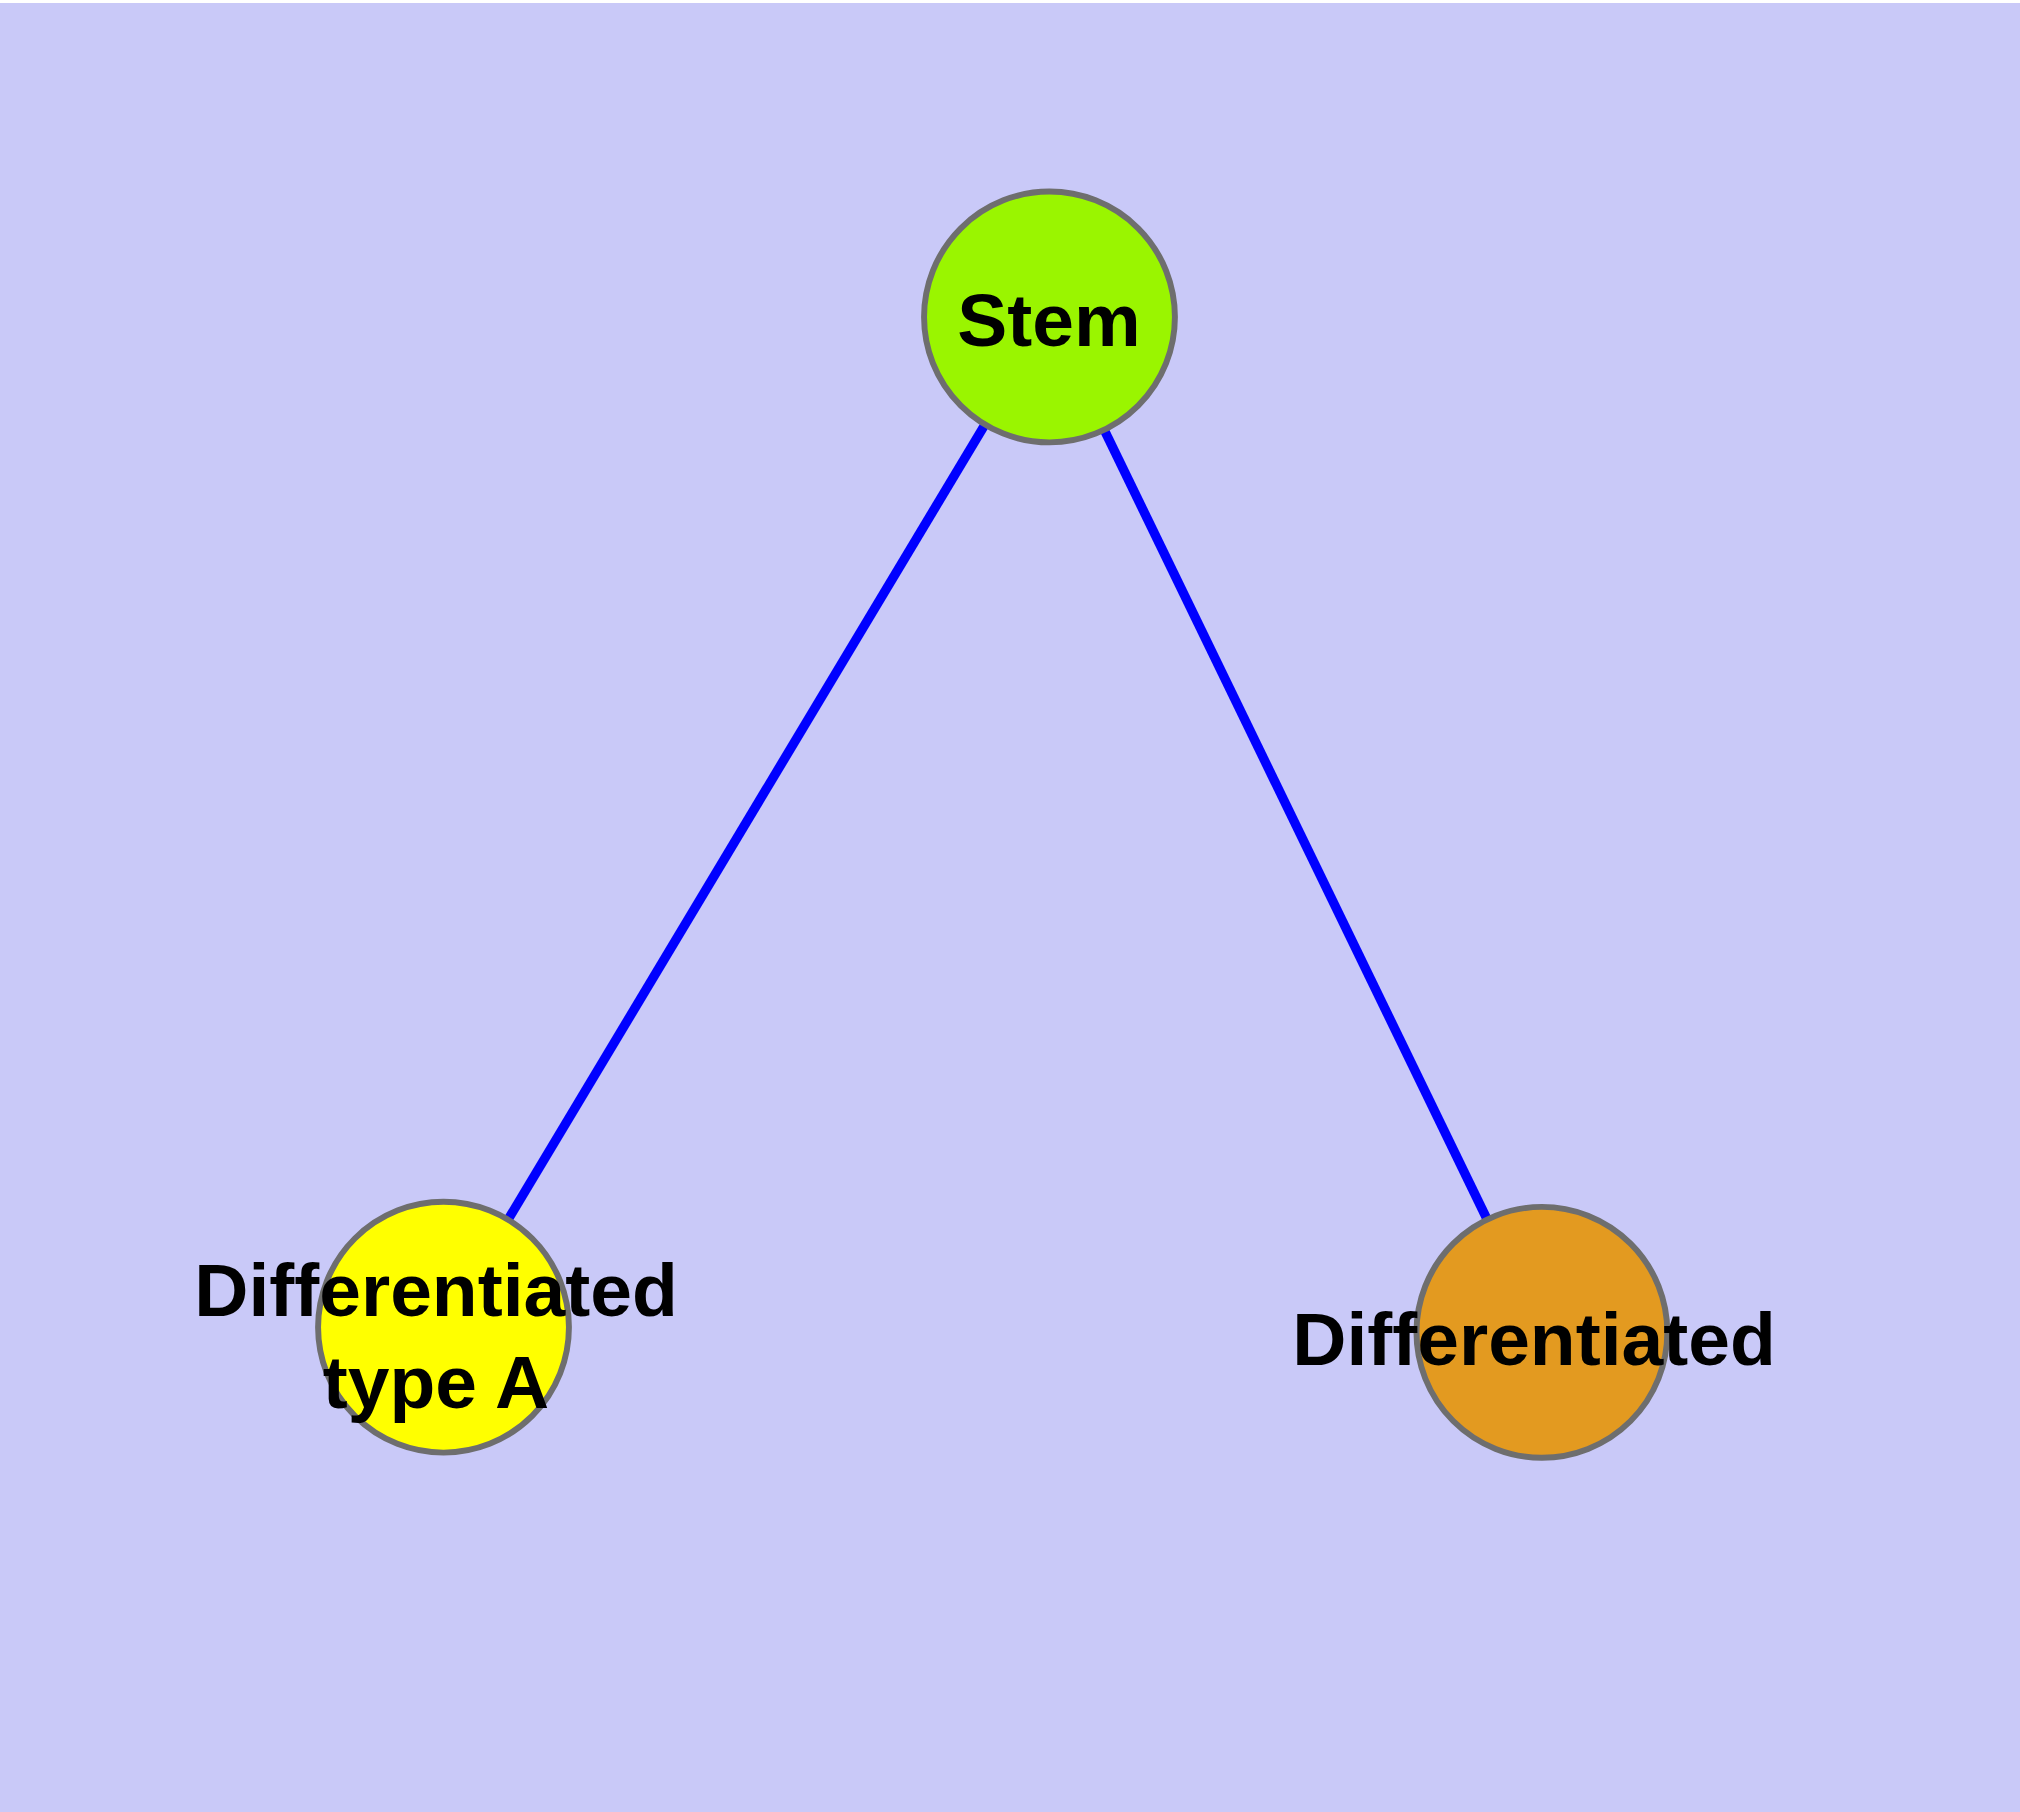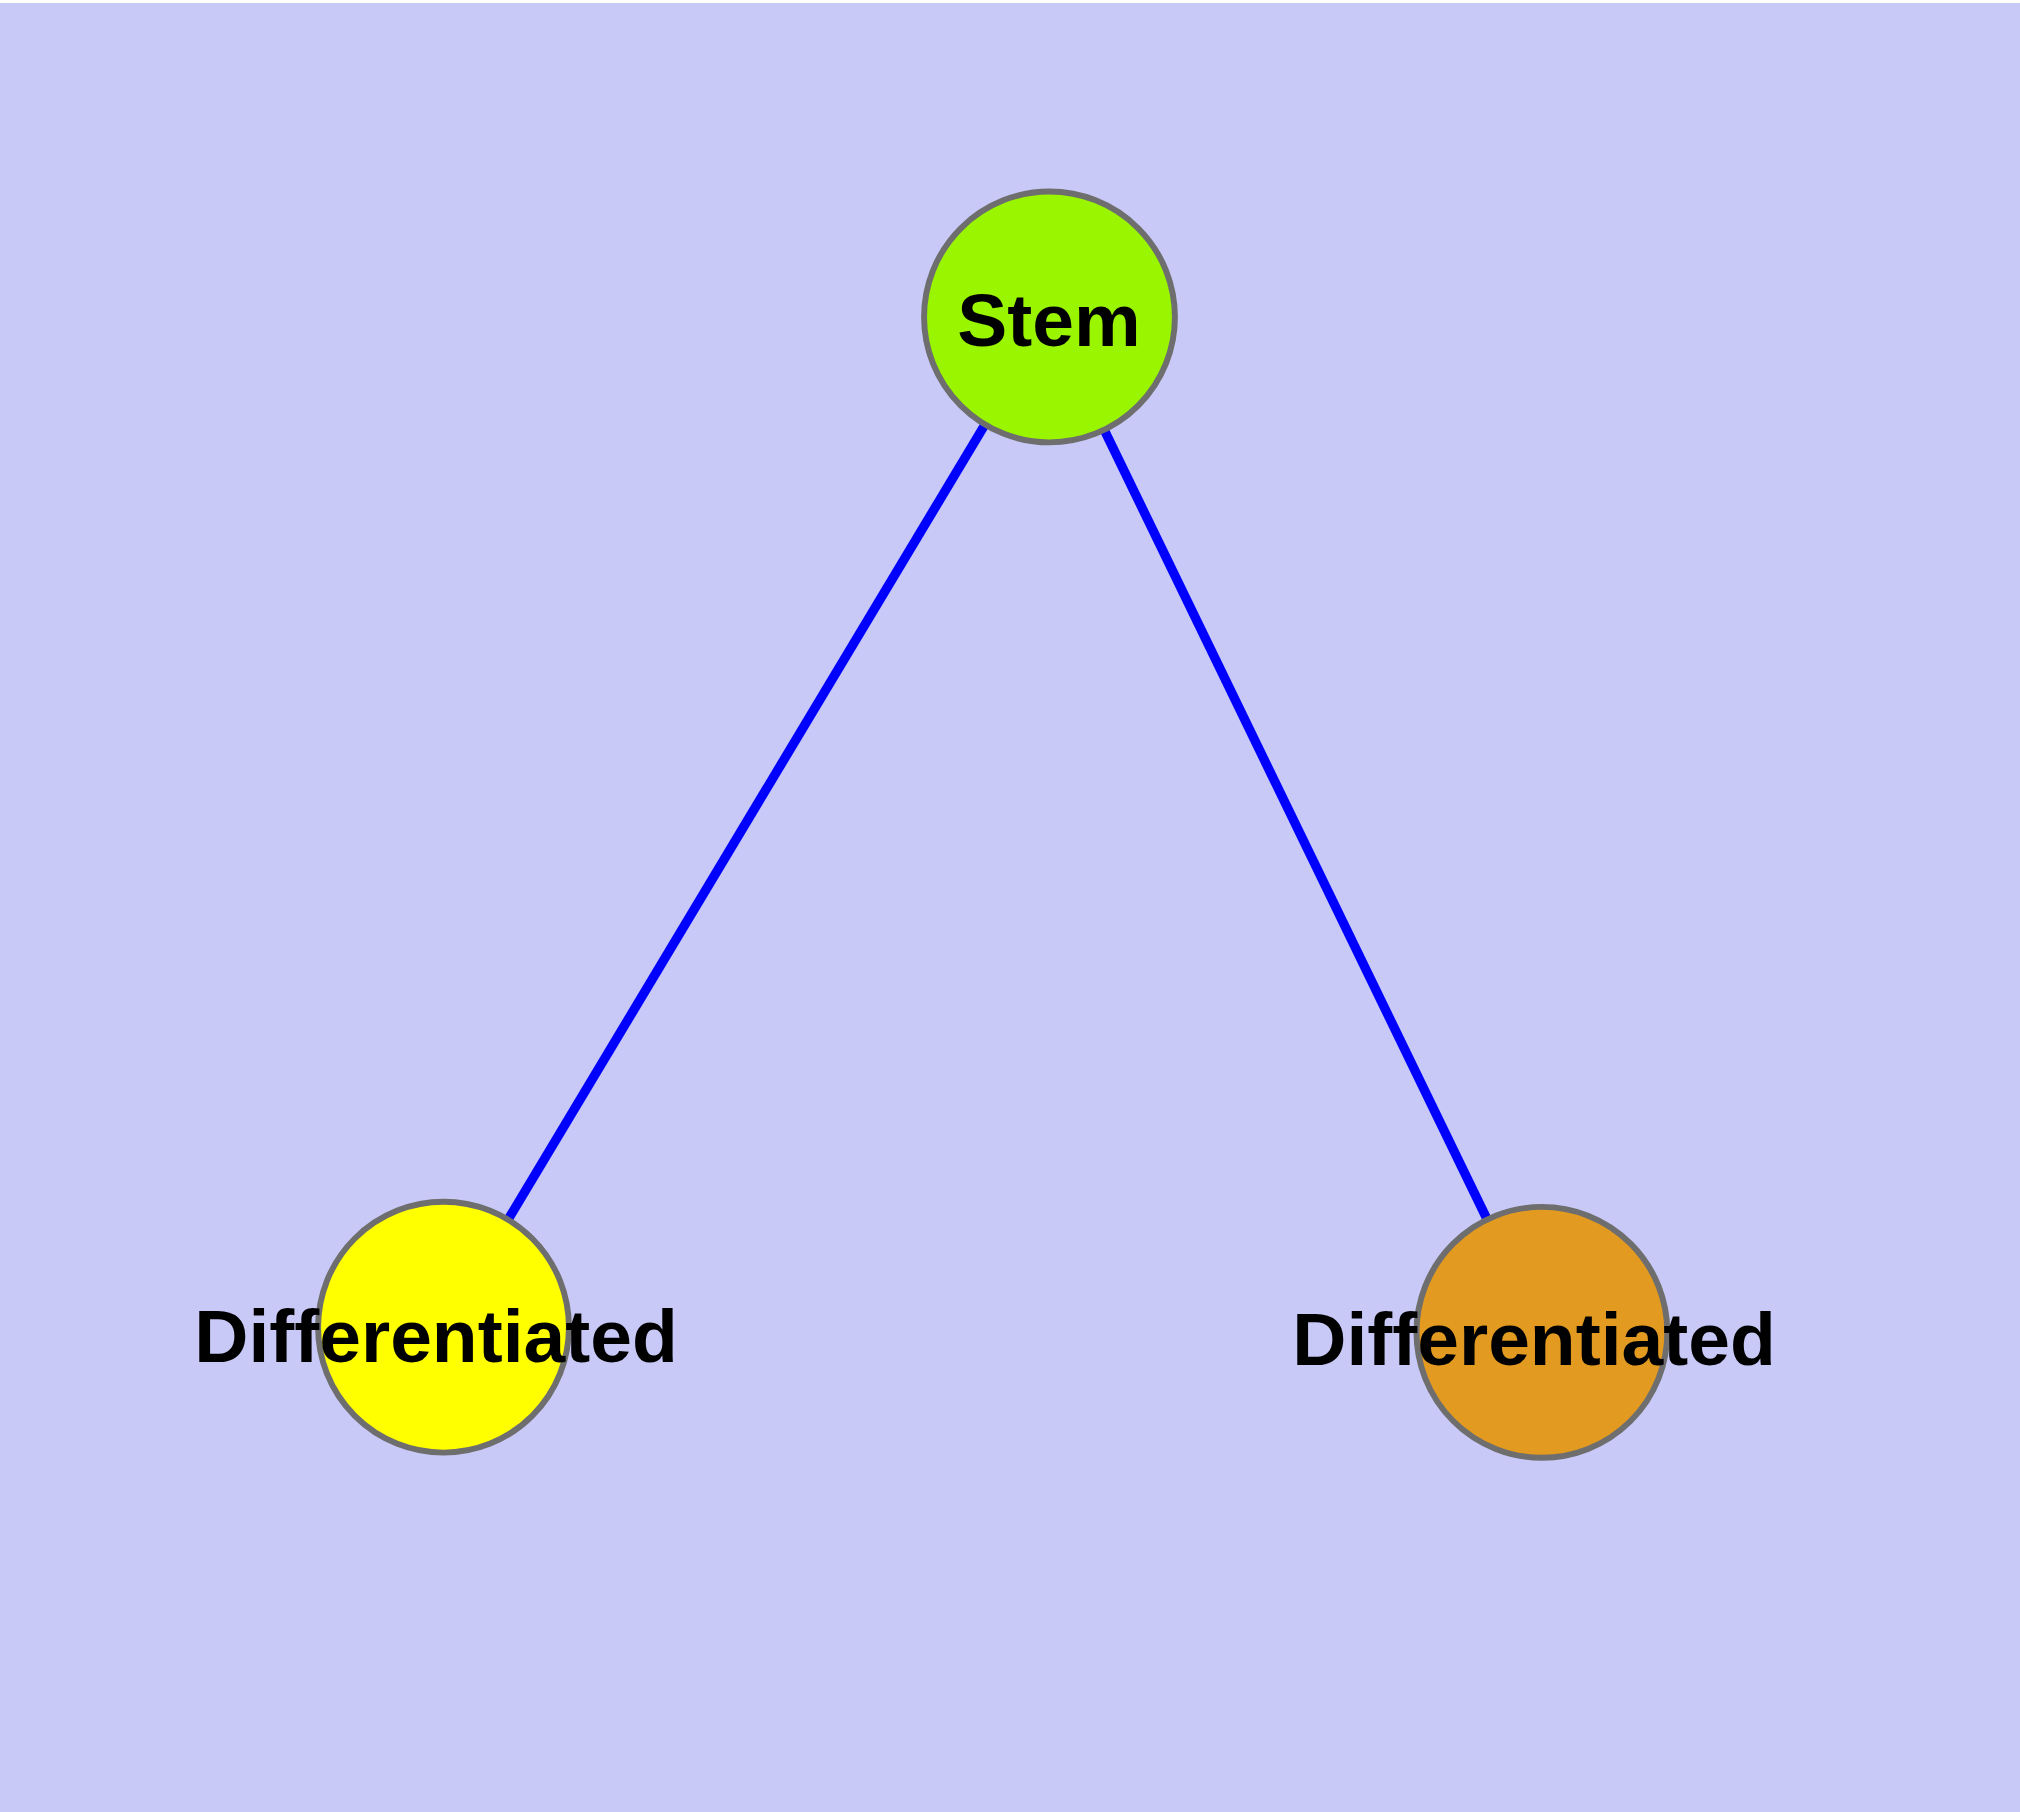--- a/index.html
+++ b/index.html
@@ -59,20 +59,21 @@
 
     <circle cx="1238" cy="374" r="148" fill="#9AF500"></circle>
     <circle cx="523" cy="1566" r="148" fill="#FFFF00"></circle>
     <circle cx="1819" cy="1572" r="148" fill="#E39A20"></circle>
   </svg>
 
   <div class="node-label" style="left:1049px; top:320px;">Stem</div>
 
   <div class="node-label" style="left:436px; top:1336px;">
     <span>Differentiated</span>
+    <span>type A</span>
   </div>
 
   <div class="node-label" style="left:1534px; top:1339px;">
     <span>Differentiated</span>
   </div>
 
   <div class="top-strip"></div>
 </div>
 
 

